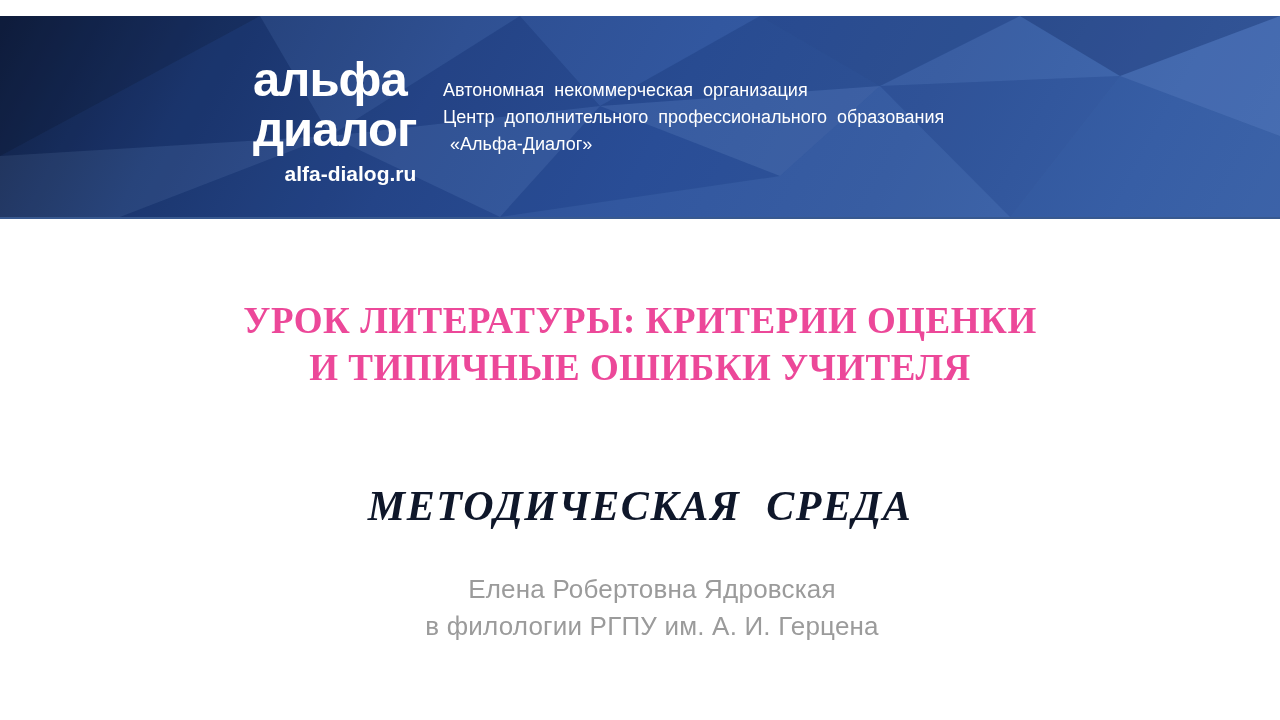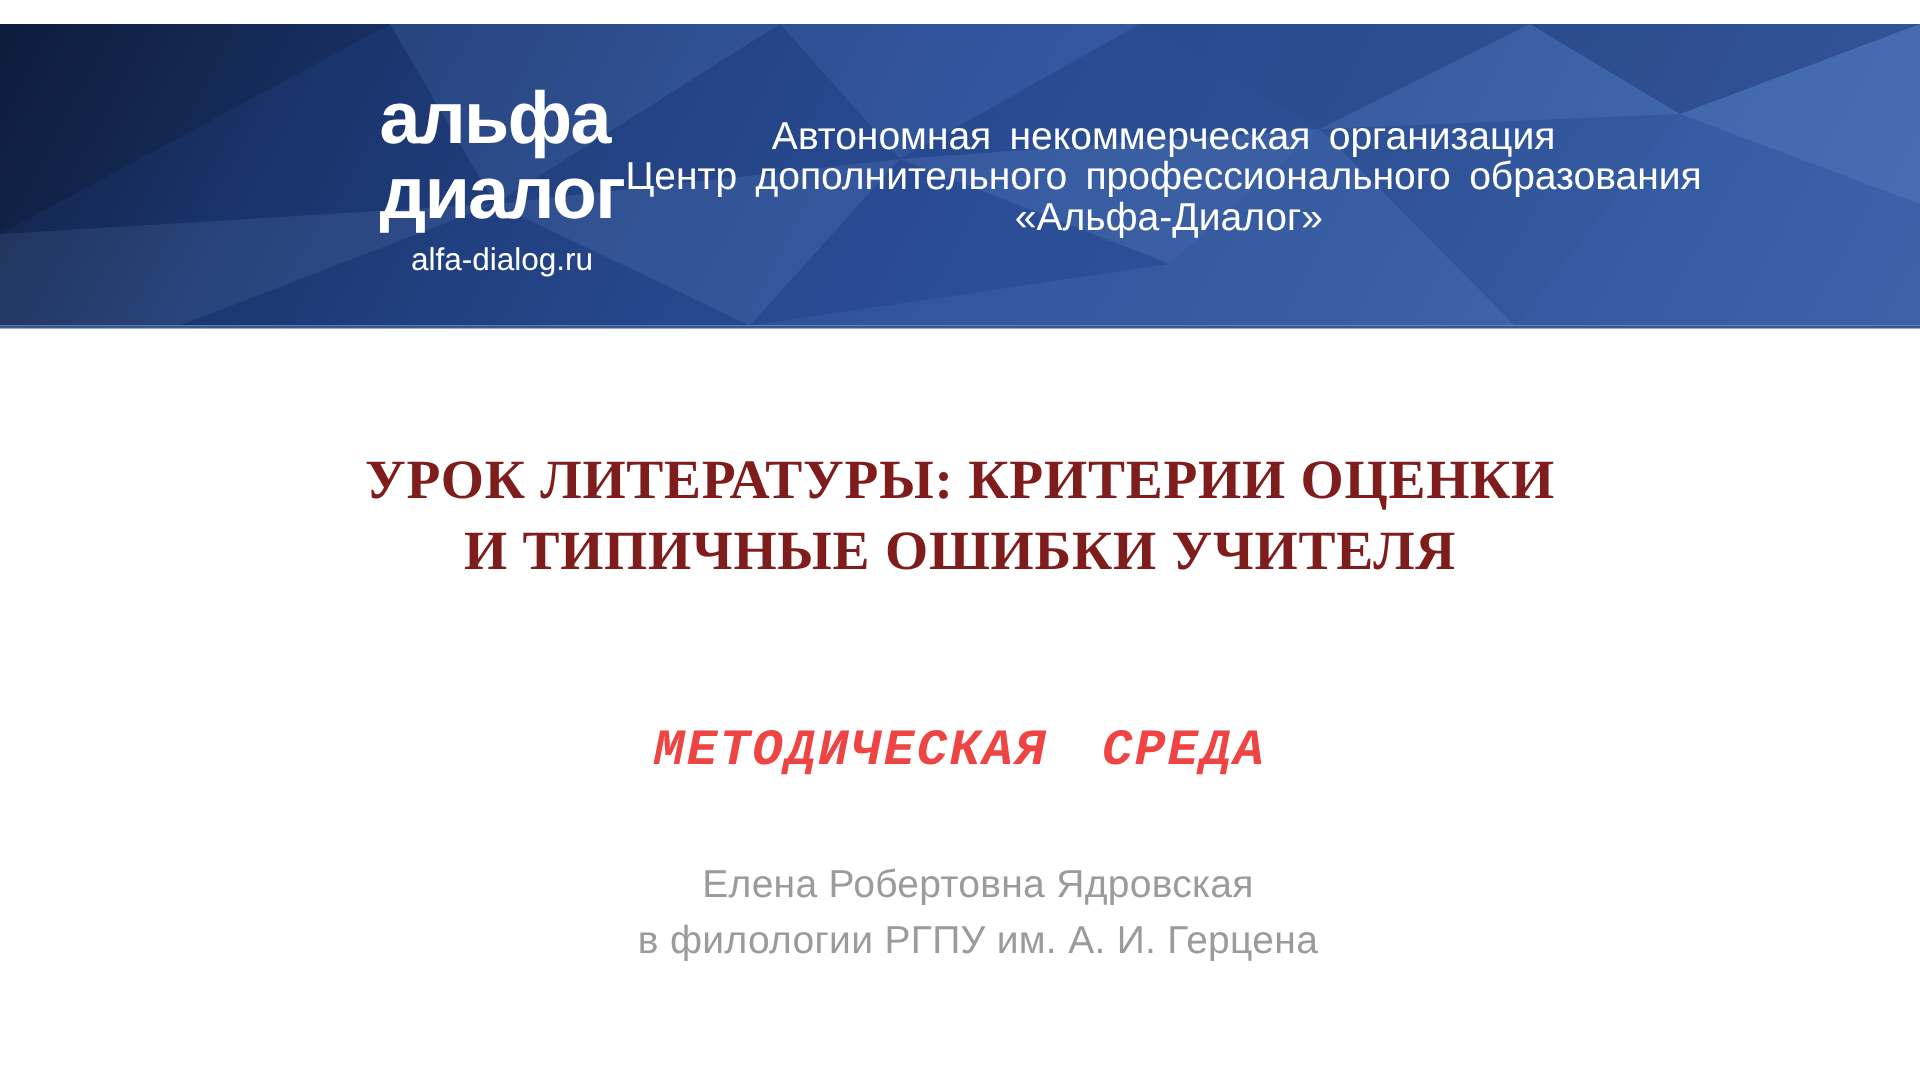--- a/index.html
+++ b/index.html
@@ -51,66 +51,65 @@
   .logo-line {
     font-size: 49px;
     font-weight: bold;
     line-height: 50px;
     letter-spacing: -1px;
     text-align: left;
   }
   .logo-site {
     margin-top: 8px;
     font-size: 21px;
-    font-weight: normal;
+    font-weight: bold;
     letter-spacing: 0px;
-    text-align: center;
+    text-align: right;
   }
 
   .org {
     position: absolute;
-    left: 417px;
+    left: 443px;
     top: 61px;
     color: #ffffff;
-    font-size: 26px;
+    font-size: 18px;
     line-height: 27px;
     word-spacing: 5px;
     white-space: nowrap;
-    text-align: center;
   }
   .org-line3 { padding-left: 7px; }
 
   
   .title {
     position: absolute;
     left: 0;
     top: 281px;
     width: 1280px;
     text-align: center;
     font-family: "Liberation Serif", serif;
     font-weight: bold;
     font-size: 37px;
     line-height: 47px;
-    color: #7f1d1d;
+    color: #ec4899;
     letter-spacing: 0.5px;
   }
 
   .subtitle {
     position: absolute;
     left: 0;
     top: 466px;
     width: 1280px;
     text-align: center;
-    font-family: Liberation Mono, monospace;
+    font-family: Liberation Serif, serif;
     font-weight: bold;
     font-style: italic;
-    font-size: 34px;
+    font-size: 42px;
     letter-spacing: 1.5px;
     word-spacing: 14px;
-    color: #ef4444;
+    color: #0f172a;
   }
 
   .author {
     position: absolute;
     left: 12px;
     top: 555px;
     width: 1280px;
     text-align: center;
     font-size: 26px;
     line-height: 37px;

